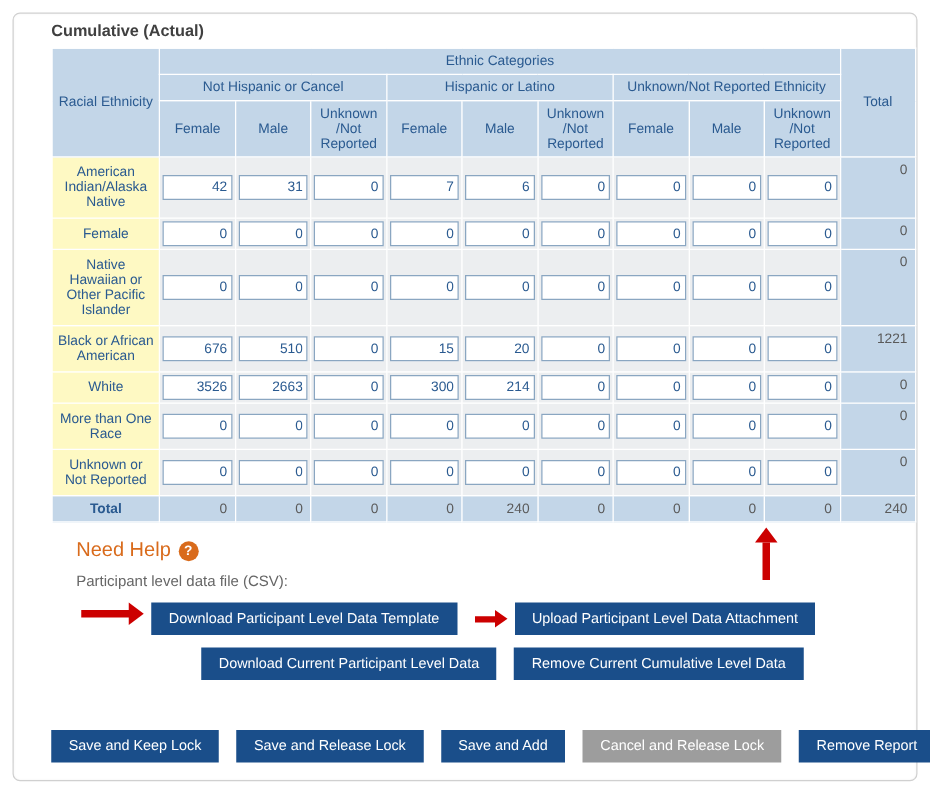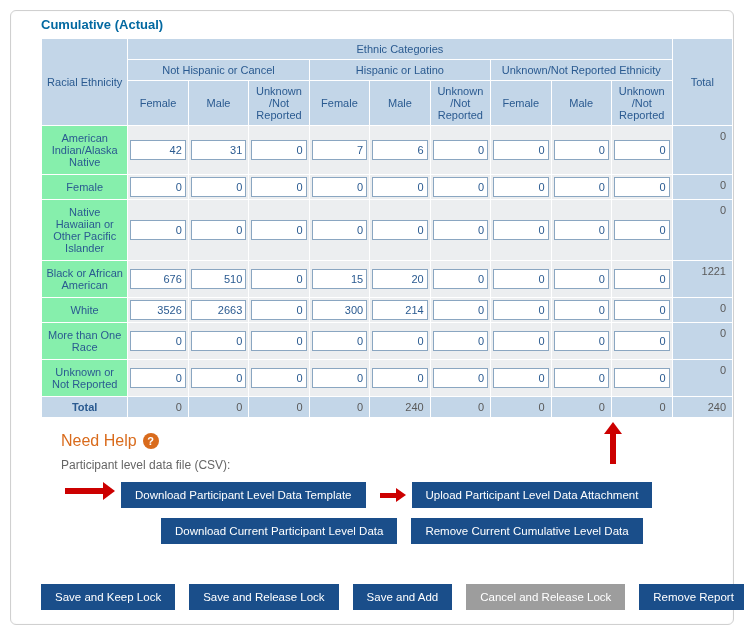--- a/index.html
+++ b/index.html
@@ -12,21 +12,21 @@
   .container {
     width: 724px;
     margin: 0 auto;
     border: 1px solid #d0d0d0;
     border-radius: 6px;
     padding: 0;
     background: #ffffff;
     box-shadow: inset 0 0 2px rgba(0,0,0,0.05);
   }
   .section-title {
-    color: #0369a1;
+    color: #404040;
     font-weight: bold;
     font-size: 13px;
     padding: 6px 12px 6px 30px;
   }
   table.enroll {
     border-collapse: collapse;
     width: 692px;
     margin: 0 0 0 30px;
     table-layout: fixed;
   }
@@ -35,21 +35,21 @@
     font-size: 11px;
     text-align: center;
     color: #2a5a90;
   }
   table.enroll th {
     background: #c3d6e8;
     font-weight: normal;
     padding: 4px;
   }
   table.enroll .row-label {
-    background: #86efac;
+    background: #fef9c3;
     color: #2a5a90;
     padding: 6px 4px;
     word-wrap: break-word;
   }
   table.enroll td.data-cell {
     background: #eceef0;
     padding: 2px;
     vertical-align: middle;
   }
   table.enroll td.total-cell {

